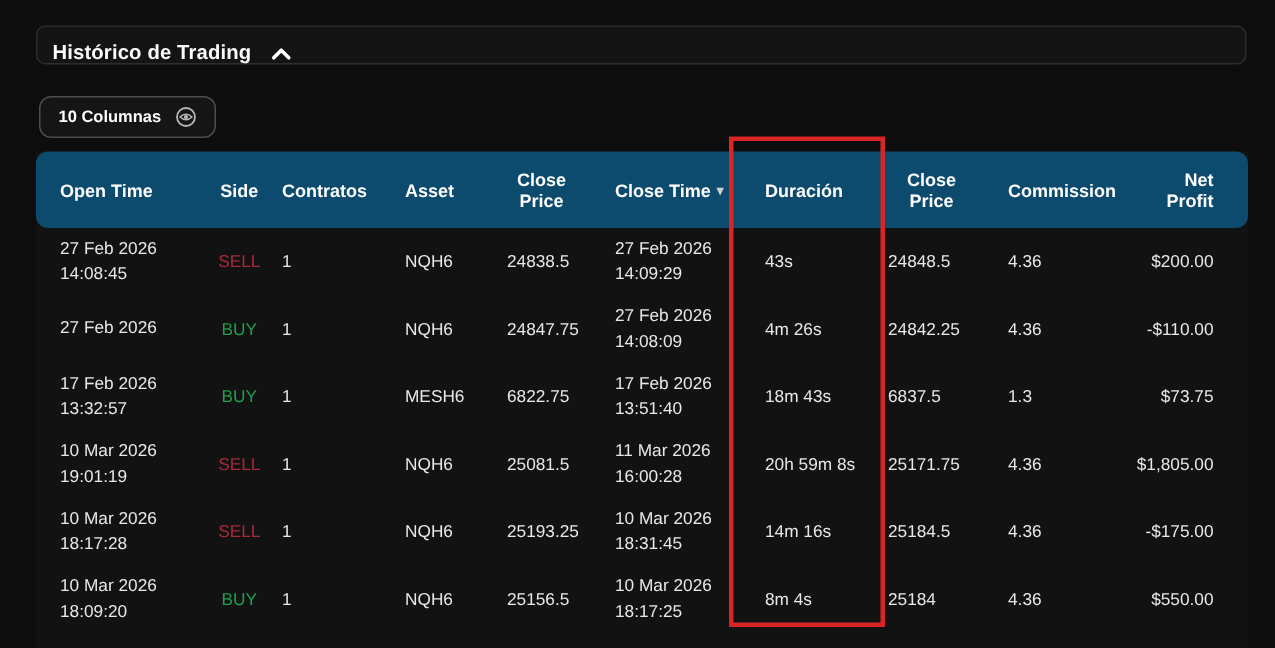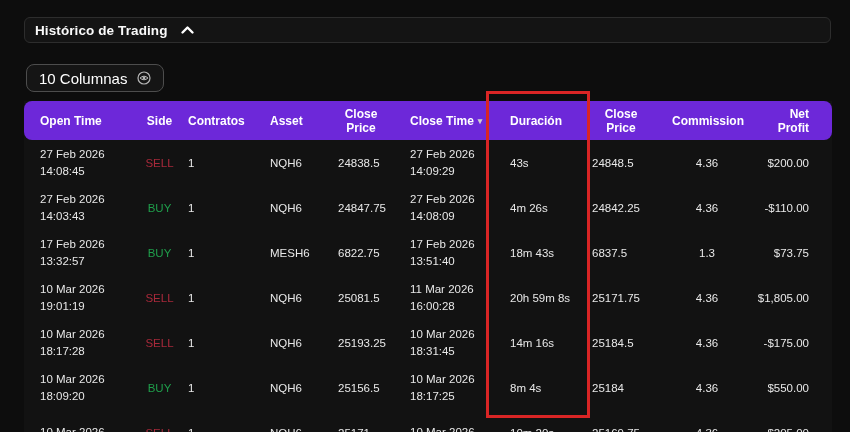--- a/index.html
+++ b/index.html
@@ -16,21 +16,21 @@
 
   
   .panel-header {
     position: absolute;
     left: 24px; top: 17px;
     width: 807px; height: 26px;
     border: 1px solid #2d2d2d;
     border-radius: 6px;
     background: #141414;
     display: flex;
-    align-items: center;
+    align-items: flex-end;
     padding: 0 10px;
     cursor: pointer;
   }
   .panel-title {
     font-size: 13.5px;
     font-weight: bold;
     color: #fafafa;
     letter-spacing: 0.1px;
   }
   .chevron-up { margin-left: 12px; display: flex; align-items: center; }
@@ -43,59 +43,59 @@
     border: 1px solid #4d4d4d;
     border-radius: 8px;
     background: #151515;
     display: flex;
     align-items: center;
     gap: 10px;
     padding: 0 12px;
     cursor: pointer;
   }
   .columns-button .label {
-    font-size: 15px;
-    font-weight: normal;
+    font-size: 11px;
+    font-weight: bold;
     color: #ffffff;
     white-space: nowrap;
   }
   .eye-icon { display: flex; align-items: center; }
 
   
   .table {
     position: absolute;
     left: 24px; top: 101px;
     width: 808px;
     background: #121212;
   }
   .grid-row {
     display: grid;
     grid-template-columns: 109px 53px 79px 65px 62px 95px 103px 62px 90px 90px;
     align-items: center;
   }
   .thead {
-    height: 39px;
-    background: #6d28d9;
+    height: 51px;
+    background: #0c4a6e;
     border-radius: 8px;
     color: #ffffff;
     font-weight: bold;
     font-size: 12px;
   }
   .th { line-height: 14px; }
   .c1 { padding-left: 16px; }
   .c2 { padding-left: 0; text-align: center; }
   .c3 { padding-left: 2px; }
   .c4 { padding-left: 5px; }
   .c5 { padding-left: 8px; }
   .c5h { text-align: center; padding-left: 0; }
   .c6 { padding-left: 18px; }
   .c7 { padding-left: 23px; }
   .c8 { padding-left: 2px; }
   .c8h { text-align: center; padding-left: 0; }
-  .c9 { padding-left: 20px; text-align: center; }
+  .c9 { padding-left: 20px; }
   .c10 { text-align: right; padding-right: 23px; }
   .sort-caret { font-size: 9px; color: #cfcfcf; margin-left: 4px; vertical-align: 1px; }
 
   .trow {
     height: 45px;
     font-size: 11.5px;
     color: #e8e8e8;
     cursor: pointer;
   }
   .dates span { display: block; line-height: 17px; }
@@ -179,21 +179,20 @@
     </div>
     <div class="c7">43s</div>
     <div class="c8">24848.5</div>
     <div class="c9">4.36</div>
     <div class="c10">$200.00</div>
   </div>
 
   <div class="grid-row trow">
     <div class="c1 dates">
       <span>27 Feb 2026</span>
-      <span>14:03:43</span>
     </div>
     <div class="c2">
       <span class="side-label buy">BUY</span>
     </div>
     <div class="c3">1</div>
     <div class="c4">NQH6</div>
     <div class="c5">24847.75</div>
     <div class="c6 dates">
       <span>27 Feb 2026</span>
       <span>14:08:09</span>

